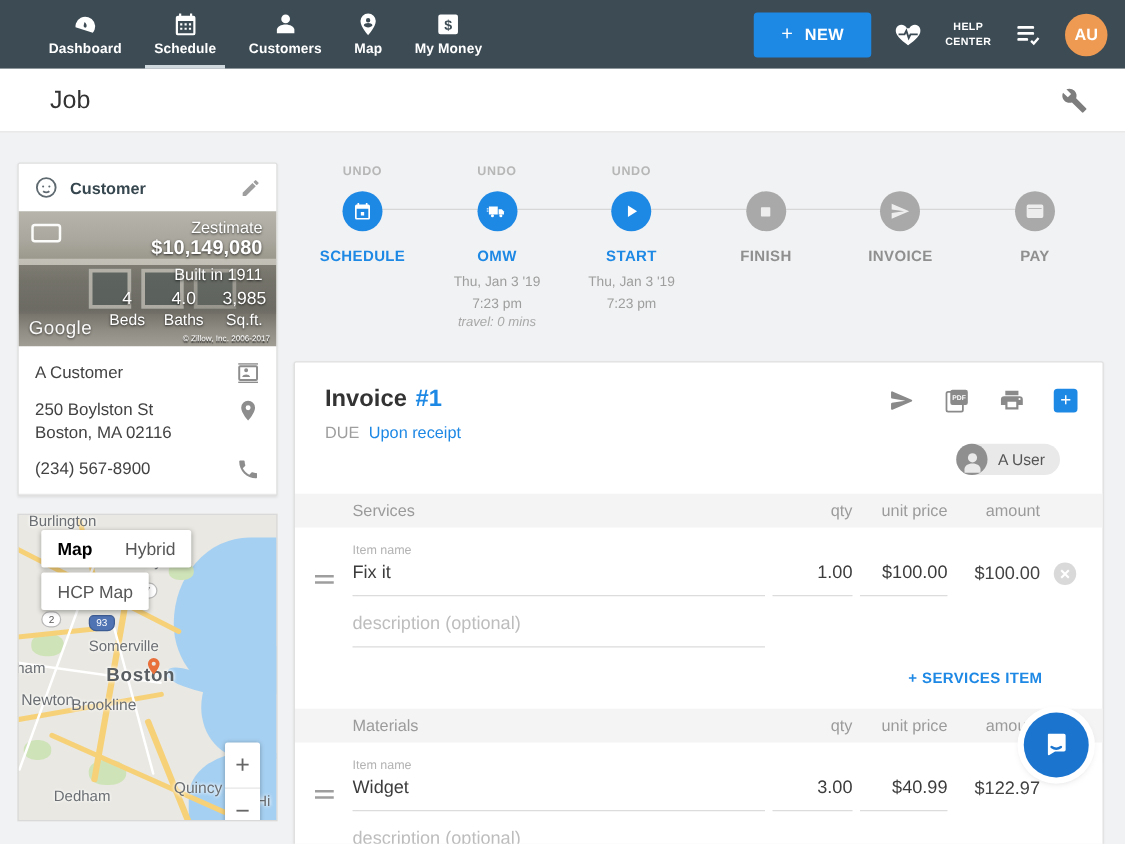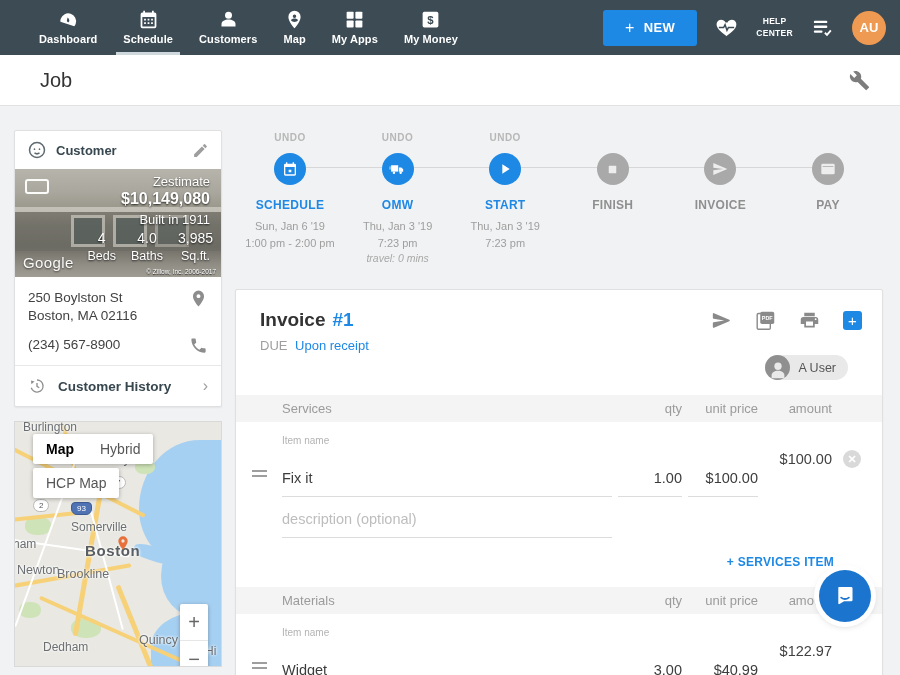--- a/index.html
+++ b/index.html
@@ -117,21 +117,21 @@
   .chip-label { font-size:12.5px; color:#555; }
 
   .grid6 { display:grid; grid-template-columns:24px 330px 64px 70px 68px 28px; column-gap:6px; padding:0 16px; align-items:center; }
   .sec-head { margin-top:15px; height:27px; background:#f4f4f4; color:#9b9b9b; font-size:13px; }
   .sec-head .c-right { text-align:right; }
 
   .item { padding:13px 16px 0; display:grid; grid-template-columns:24px 330px 64px 70px 68px 28px; column-gap:6px; }
   .item-name-label { grid-column:2; font-size:10px; color:#b3b3b3; margin-bottom:4px; }
   .drag { grid-column:1; grid-row:2; align-self:center; width:15px; cursor:grab; }
   .drag span { display:block; height:2px; background:#9e9e9e; margin:3px 0; }
-  .fld { border:none; outline:none; background:transparent; font-family:inherit; font-size:14.5px; color:#3c3c3c; border-bottom:1px solid #dcdcdc; padding:0 0 10px; width:100%;margin-top:20px; }
+  .fld { border:none; outline:none; background:transparent; font-family:inherit; font-size:14.5px; color:#3c3c3c; border-bottom:1px solid #dcdcdc; padding:0 0 10px; width:100%; }
   .fld.num { text-align:right; }
   .f-name { grid-column:2; grid-row:2; }
   .f-qty { grid-column:3; grid-row:2; }
   .f-price { grid-column:4; grid-row:2; }
   .f-amount { grid-column:5; grid-row:2; align-self:start; text-align:right; font-size:14.5px; color:#424242; padding-top:1px; }
   .f-close { grid-column:6; grid-row:2; align-self:start; justify-self:center; width:18px; height:18px; border-radius:50%; background:#d9d9d9; color:#fff; font-size:11px; font-weight:bold; display:flex; align-items:center; justify-content:center; cursor:pointer; }
   .f-desc { grid-column:2; grid-row:3; margin-top:14px; border:none; outline:none; background:transparent; font-family:inherit; font-size:14.5px; color:#3c3c3c; border-bottom:1px solid #dcdcdc; padding:0 0 10px; width:100%; }
   .f-desc::placeholder, .fld::placeholder { color:#bdbdbd; }
   .add-row { display:flex; justify-content:flex-end; padding:17px 48px 16px 0; }
   .add-link { font-size:12px; font-weight:bold; color:#1e88e5; letter-spacing:.3px; cursor:pointer; }
@@ -169,31 +169,20 @@
         </span>
       <span class="nav-label">Customers</span>
     </div>
     <div class="nav-item">
       <span>
           <svg viewBox="0 0 24 24" width="21" height="21" fill="currentColor" style="color:#fff">
             <path d="M12 2a7 7 0 0 0-7 7c0 5.3 7 13 7 13s7-7.7 7-13a7 7 0 0 0-7-7zm0 4.2a2 2 0 1 1 0 4 2 2 0 0 1 0-4zm0 8.6c-1.7 0-3.2-.8-4-2 .02-1.3 2.7-2 4-2s3.98.7 4 2c-.8 1.2-2.3 2-4 2z"></path>
           </svg>
         </span>
       <span class="nav-label">Map</span>
-    </div>
-    <div class="nav-item">
-      <span>
-          <svg viewBox="0 0 24 24" width="21" height="21" fill="currentColor" style="color:#fff">
-            <rect x="3" y="3" width="8" height="8" rx="1"></rect>
-            <rect x="13" y="3" width="8" height="8" rx="1"></rect>
-            <rect x="3" y="13" width="8" height="8" rx="1"></rect>
-            <rect x="13" y="13" width="8" height="8" rx="1"></rect>
-          </svg>
-        </span>
-      <span class="nav-label">My Apps</span>
     </div>
     <div class="nav-item">
       <span>
           <svg viewBox="0 0 24 24" width="21" height="21" style="color:#fff">
             <rect x="3" y="3" width="18" height="18" rx="2" fill="currentColor"></rect>
             <text x="12" y="17" text-anchor="middle" font-size="13" font-weight="bold" fill="#3c4b54" font-family="Liberation Sans, sans-serif">$</text>
           </svg>
         </span>
       <span class="nav-label">My Money</span>
     </div>
@@ -275,48 +264,47 @@
           <div class="ph-stat">
               <div class="v">3,985</div>
               <div class="l">Sq.ft.</div>
             </div>
         </div>
         <div class="ph-google">Google</div>
         <div class="ph-attrib">© Zillow, Inc. 2006-2017</div>
       </div>
       <div class="cust-info">
         <div class="info-row">
+          <span class="info-text">A Customer</span>
+          <span class="info-ic">
+              <svg viewBox="0 0 24 24" width="19" height="19" fill="currentColor">
+                <path d="M20 4H4a2 2 0 0 0-2 2v12a2 2 0 0 0 2 2h16a2 2 0 0 0 2-2V6a2 2 0 0 0-2-2zm0 14H4V6h16v12zM12 9a2 2 0 1 1-4 0 2 2 0 0 1 4 0zm-6 7c0-1.7 2.7-2.5 4-2.5s4 .8 4 2.5H6z"></path>
+                <rect x="2" y="2" width="20" height="1.4"></rect>
+                <rect x="2" y="20.6" width="20" height="1.4"></rect>
+              </svg>
+            </span>
+        </div>
+        <div class="info-row">
           <span class="info-text"><span>250 Boylston St</span><br><span>Boston, MA 02116</span></span>
           <span class="info-ic">
               <svg viewBox="0 0 24 24" width="19" height="19" fill="currentColor">
                 <path d="M12 2a7 7 0 0 0-7 7c0 5.3 7 13 7 13s7-7.7 7-13a7 7 0 0 0-7-7zm0 9.5A2.5 2.5 0 1 1 12 6.5a2.5 2.5 0 0 1 0 5z"></path>
               </svg>
             </span>
         </div>
         <div class="info-row">
           <span class="info-text">(234) 567-8900</span>
           <span class="info-ic">
               <svg viewBox="0 0 24 24" width="19" height="19" fill="currentColor">
                 <path d="M6.6 10.8c1.5 2.8 3.8 5.1 6.6 6.6l2.2-2.2c.3-.3.7-.4 1-.2 1.1.4 2.3.6 3.6.6.6 0 1 .4 1 1V20c0 .6-.4 1-1 1C10.6 21 3 13.4 3 4c0-.6.4-1 1-1h3.5c.6 0 1 .4 1 1 0 1.2.2 2.4.6 3.6.1.3 0 .7-.2 1l-2.3 2.2z"></path>
               </svg>
             </span>
         </div>
       </div>
       <div class="cust-divider"></div>
-      <div class="history-row">
-        <span class="info-ic">
-            <svg viewBox="0 0 24 24" width="18" height="18" fill="none" stroke="currentColor" stroke-width="1.8">
-              <path d="M12 4a8 8 0 1 1-7.6 10.4"></path>
-              <path d="M4.5 9.5L4 4.8 8.7 6" fill="currentColor" stroke="none"></path>
-              <path d="M12 8v4.5l3 1.8"></path>
-            </svg>
-          </span>
-        <span class="history-label">Customer History</span>
-        <span class="chev">›</span>
-      </div>
     </div>
 
     <div class="map-card">
       <div class="water" style="right:-28px; top:18px; width:110px; height:125px; border-radius:55% 0 0 45%;"></div>
       <div class="water" style="right:-20px; top:105px; width:80px; height:90px; border-radius:60% 20% 0 50%;"></div>
       <div class="water" style="right:-25px; top:190px; width:95px; height:70px; border-radius:50% 30% 0 0;"></div>
       <div class="water" style="left:118px; top:125px; width:42px; height:14px; border-radius:40%; transform:rotate(18deg);"></div>
       <div class="park" style="left:10px; top:95px; width:26px; height:18px;"></div>
       <div class="park" style="left:120px; top:38px; width:20px; height:14px;"></div>
       <div class="park" style="left:56px; top:196px; width:30px; height:20px;"></div>
@@ -373,21 +361,20 @@
       <div class="step on">
         <div class="undo">UNDO</div>
         <div class="step-circle">
             <span>
               <svg viewBox="0 0 24 24" width="16" height="16" fill="#fff">
                 <path d="M19 4h-1V2h-2v2H8V2H6v2H5a2 2 0 0 0-2 2v14a2 2 0 0 0 2 2h14a2 2 0 0 0 2-2V6a2 2 0 0 0-2-2zm0 16H5V9h14v11zm-9-7h4v4h-4z"></path>
               </svg>
             </span>
           </div>
         <div class="step-label">SCHEDULE</div>
-        <div class="step-date"><span>Sun, Jan 6 '19</span><br><span>1:00 pm - 2:00 pm</span></div>
       </div>
       <div class="step on">
         <div class="undo">UNDO</div>
         <div class="step-circle">
             <span>
               <svg viewBox="0 0 24 24" width="17" height="17" fill="#fff">
                 <path d="M3 6h10v9H3z"></path>
                 <path d="M14 9h3.5l2.5 2.7V15h-6z"></path>
                 <circle cx="7" cy="16.5" r="1.7"></circle>
                 <circle cx="16.5" cy="16.5" r="1.7"></circle>

